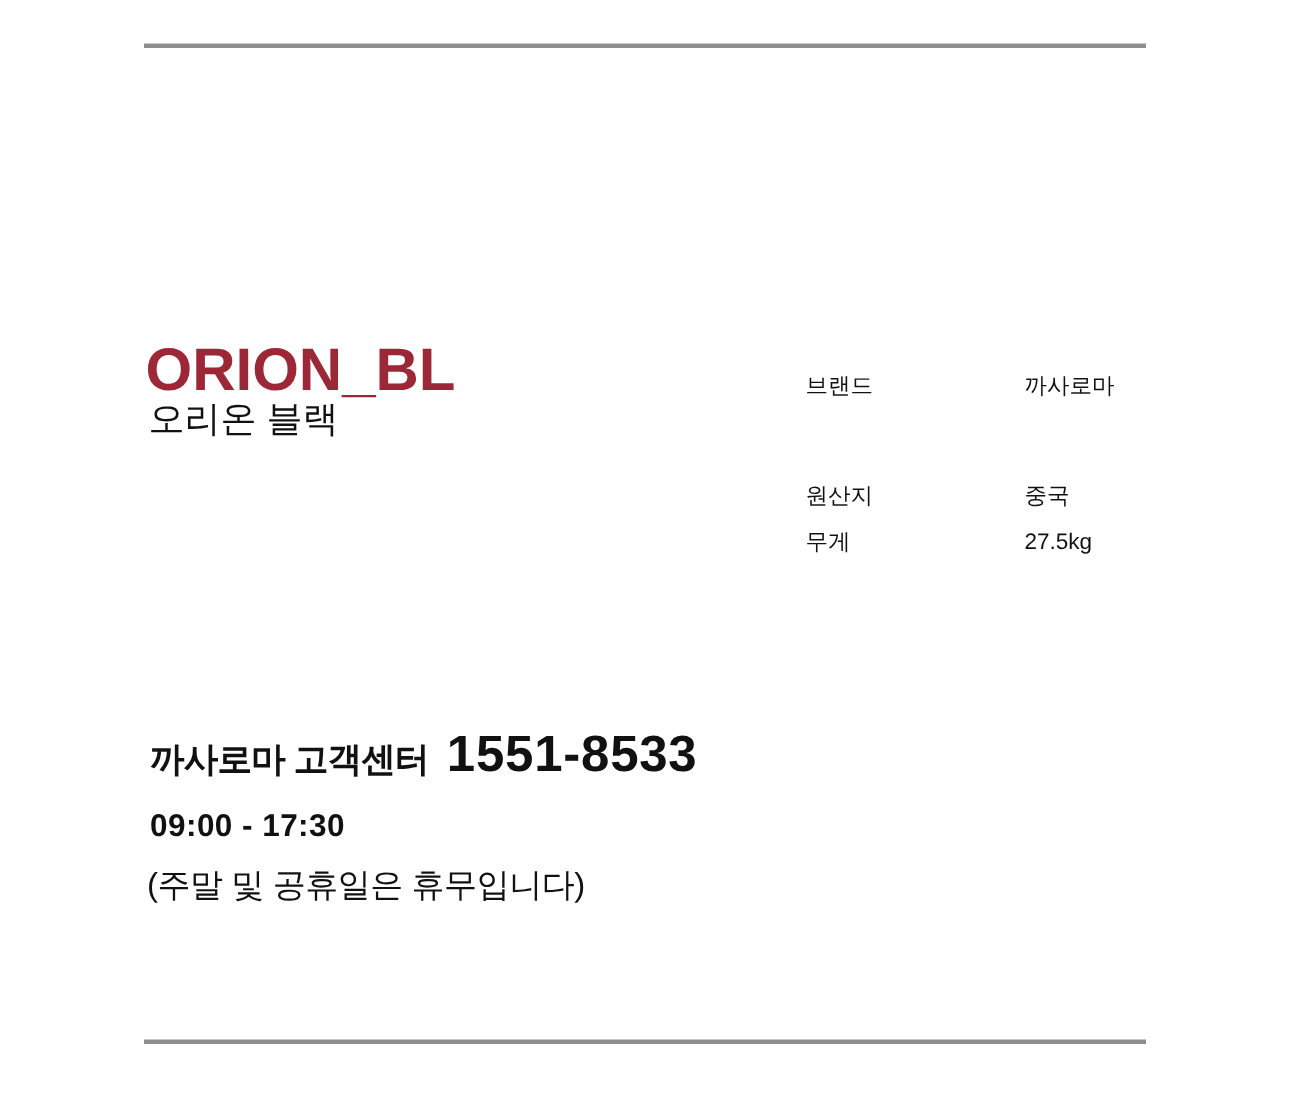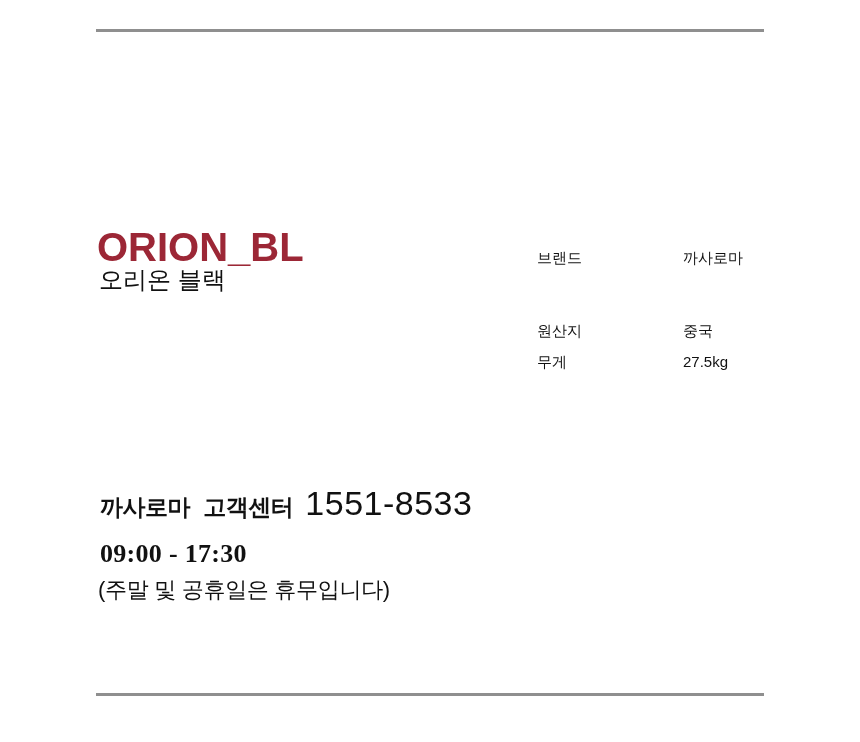--- a/index.html
+++ b/index.html
@@ -89,45 +89,43 @@
     top:484px;
     display:flex;
     align-items:baseline;
     gap:12px;
     white-space:nowrap;
   }
   .cs-center-label{
     font-size:23px;
     font-weight:700;
     letter-spacing:-0.5px;
-    font-family:Liberation Mono, monospace;
   }
   .cs-phone{
     font-size:34px;
-    font-weight:400;
+    font-weight:700;
     letter-spacing:0.5px;
   }
   .cs-line2{
     position:absolute;
     left:100px;
     top:539px;
     display:flex;
     align-items:baseline;
     white-space:nowrap;
   }
   .cs-days{
     font-size:21px;
     display:inline-block;
     width:120px;
   }
   .cs-hours{
-    font-size:26px;
+    font-size:21px;
     font-weight:700;
     letter-spacing:0.3px;
-    font-family:Liberation Serif, serif;
   }
   .cs-note{
     position:absolute;
     left:98px;
     top:575px;
     font-size:22px;
     letter-spacing:-0.3px;
   }
 </style>
 </head>

